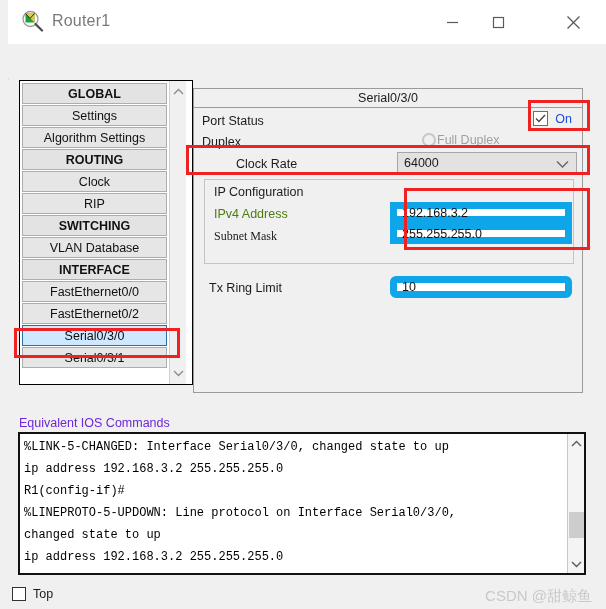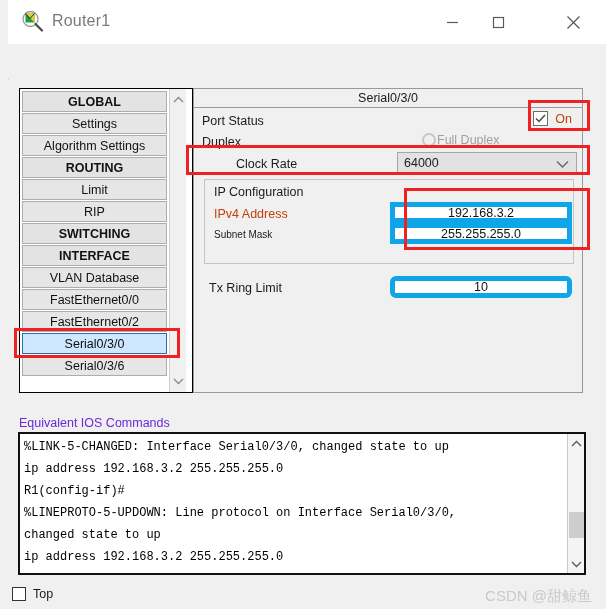--- a/index.html
+++ b/index.html
@@ -87,21 +87,21 @@
 
   
   .body-area {
     position: absolute; left: 0; top: 80px;
     width: 606px; height: 529px;
     background: #f0f0f0;
   }
 
   
   .sidebar-wrap {
-    position: absolute; left: 19px; top: 8px;
+    position: absolute; left: 19px; top: 0;
     width: 174px; height: 305px;
     background: #ffffff;
     border: 1px solid #000000;
     display: flex;
   }
   .sidebar-list {
     width: 149px; height: 100%;
     padding: 2px 2px 0 2px;
     background: #ffffff;
     overflow: hidden;
@@ -168,21 +168,21 @@
   .on-box {
     position: absolute; right: 10px; top: 22px;
     display: flex; align-items: center; gap: 7px;
   }
   .checkbox {
     width: 15px; height: 15px;
     background: #ffffff;
     border: 1px solid #6b6b6b;
     display: flex; align-items: center; justify-content: center;
   }
-  .on-label { font-size: 12.5px; color: #c2410c; }
+  .on-label { font-size: 12.5px; color: #1d4ed8; }
 
   
   .duplex-opt {
     position: absolute; left: 228px; top: 44px;
     display: flex; align-items: center; gap: 1px;
     color: #a0a0a0; font-size: 12.5px;
   }
   .radio-dis {
     width: 14px; height: 14px; border-radius: 50%;
     background: #f0f0f0;
@@ -206,32 +206,31 @@
   }
 
   
   .ipgroup {
     position: absolute; left: 10px; top: 90px;
     width: 370px; height: 85px;
     border: 1px solid #c4c4c4;
     background: #f0f0f0;
   }
   .lbl-ipcfg  { position: absolute; left: 20px; top: 96px; font-size:12.5px; color:#1b1b1b; }
-  .lbl-ipv4   { position: absolute; left: 20px; top: 118px; font-size:12.5px; color:#c2410c; }
-  .lbl-mask   { position: absolute; left: 20px; top: 140px; font-size:10px; color:#1b1b1b; }
+  .lbl-ipv4   { position: absolute; left: 20px; top: 118px; font-size:12.5px; color:#4d7c0f; }
+  .lbl-mask   { position: absolute; left: 20px; top: 140px; font-size:12px; color:#1b1b1b;font-family:Liberation Serif, serif; }
 
   .txt {
     position: absolute;
     background: #ffffff;
-    border: 5px solid #0ea5e9;
+    border: 7px solid #0ea5e9;
     font-size: 12.5px;
     color: #111111;
     display: flex; align-items: center;
     padding: 0 5px;
-    justify-content: center;
   }
   .txt-ipv4 { left: 196px; top: 113px; width: 182px; height: 21px; }
   .txt-mask { left: 196px; top: 134px; width: 182px; height: 21px; }
   .txt-tx   { left: 196px; top: 187px; width: 182px; height: 22px; border-radius: 6px; }
 
   
   .annot {
     position: absolute;
     border: 3px solid #ee2222;
     pointer-events: none;
@@ -353,45 +352,45 @@
         <div class="side-item">
             <span>Settings</span>
           </div>
         <div class="side-item">
             <span>Algorithm Settings</span>
           </div>
         <div class="side-item header">
             <span>ROUTING</span>
           </div>
         <div class="side-item">
-            <span>Limit</span>
+            <span>Clock</span>
           </div>
         <div class="side-item">
             <span>RIP</span>
           </div>
         <div class="side-item header">
             <span>SWITCHING</span>
           </div>
+        <div class="side-item">
+            <span>VLAN Database</span>
+          </div>
         <div class="side-item header">
             <span>INTERFACE</span>
           </div>
         <div class="side-item">
-            <span>VLAN Database</span>
-          </div>
-        <div class="side-item">
             <span>FastEthernet0/0</span>
           </div>
         <div class="side-item">
             <span>FastEthernet0/2</span>
           </div>
         <div class="side-item selected">
             <span>Serial0/3/0</span>
           </div>
         <div class="side-item">
-            <span>Serial0/3/6</span>
+            <span>Serial0/3/1</span>
           </div>
       </div>
       <div class="side-scroll">
         <span class="arrow up">
           <svg width="11" height="7" viewBox="0 0 11 7">
               <polyline points="1,6 5.5,1.5 10,6" fill="none" stroke="#8a8a8a" stroke-width="1.3"></polyline>
             </svg>
         </span>
         <span class="arrow dn">
           <svg width="11" height="7" viewBox="0 0 11 7">

